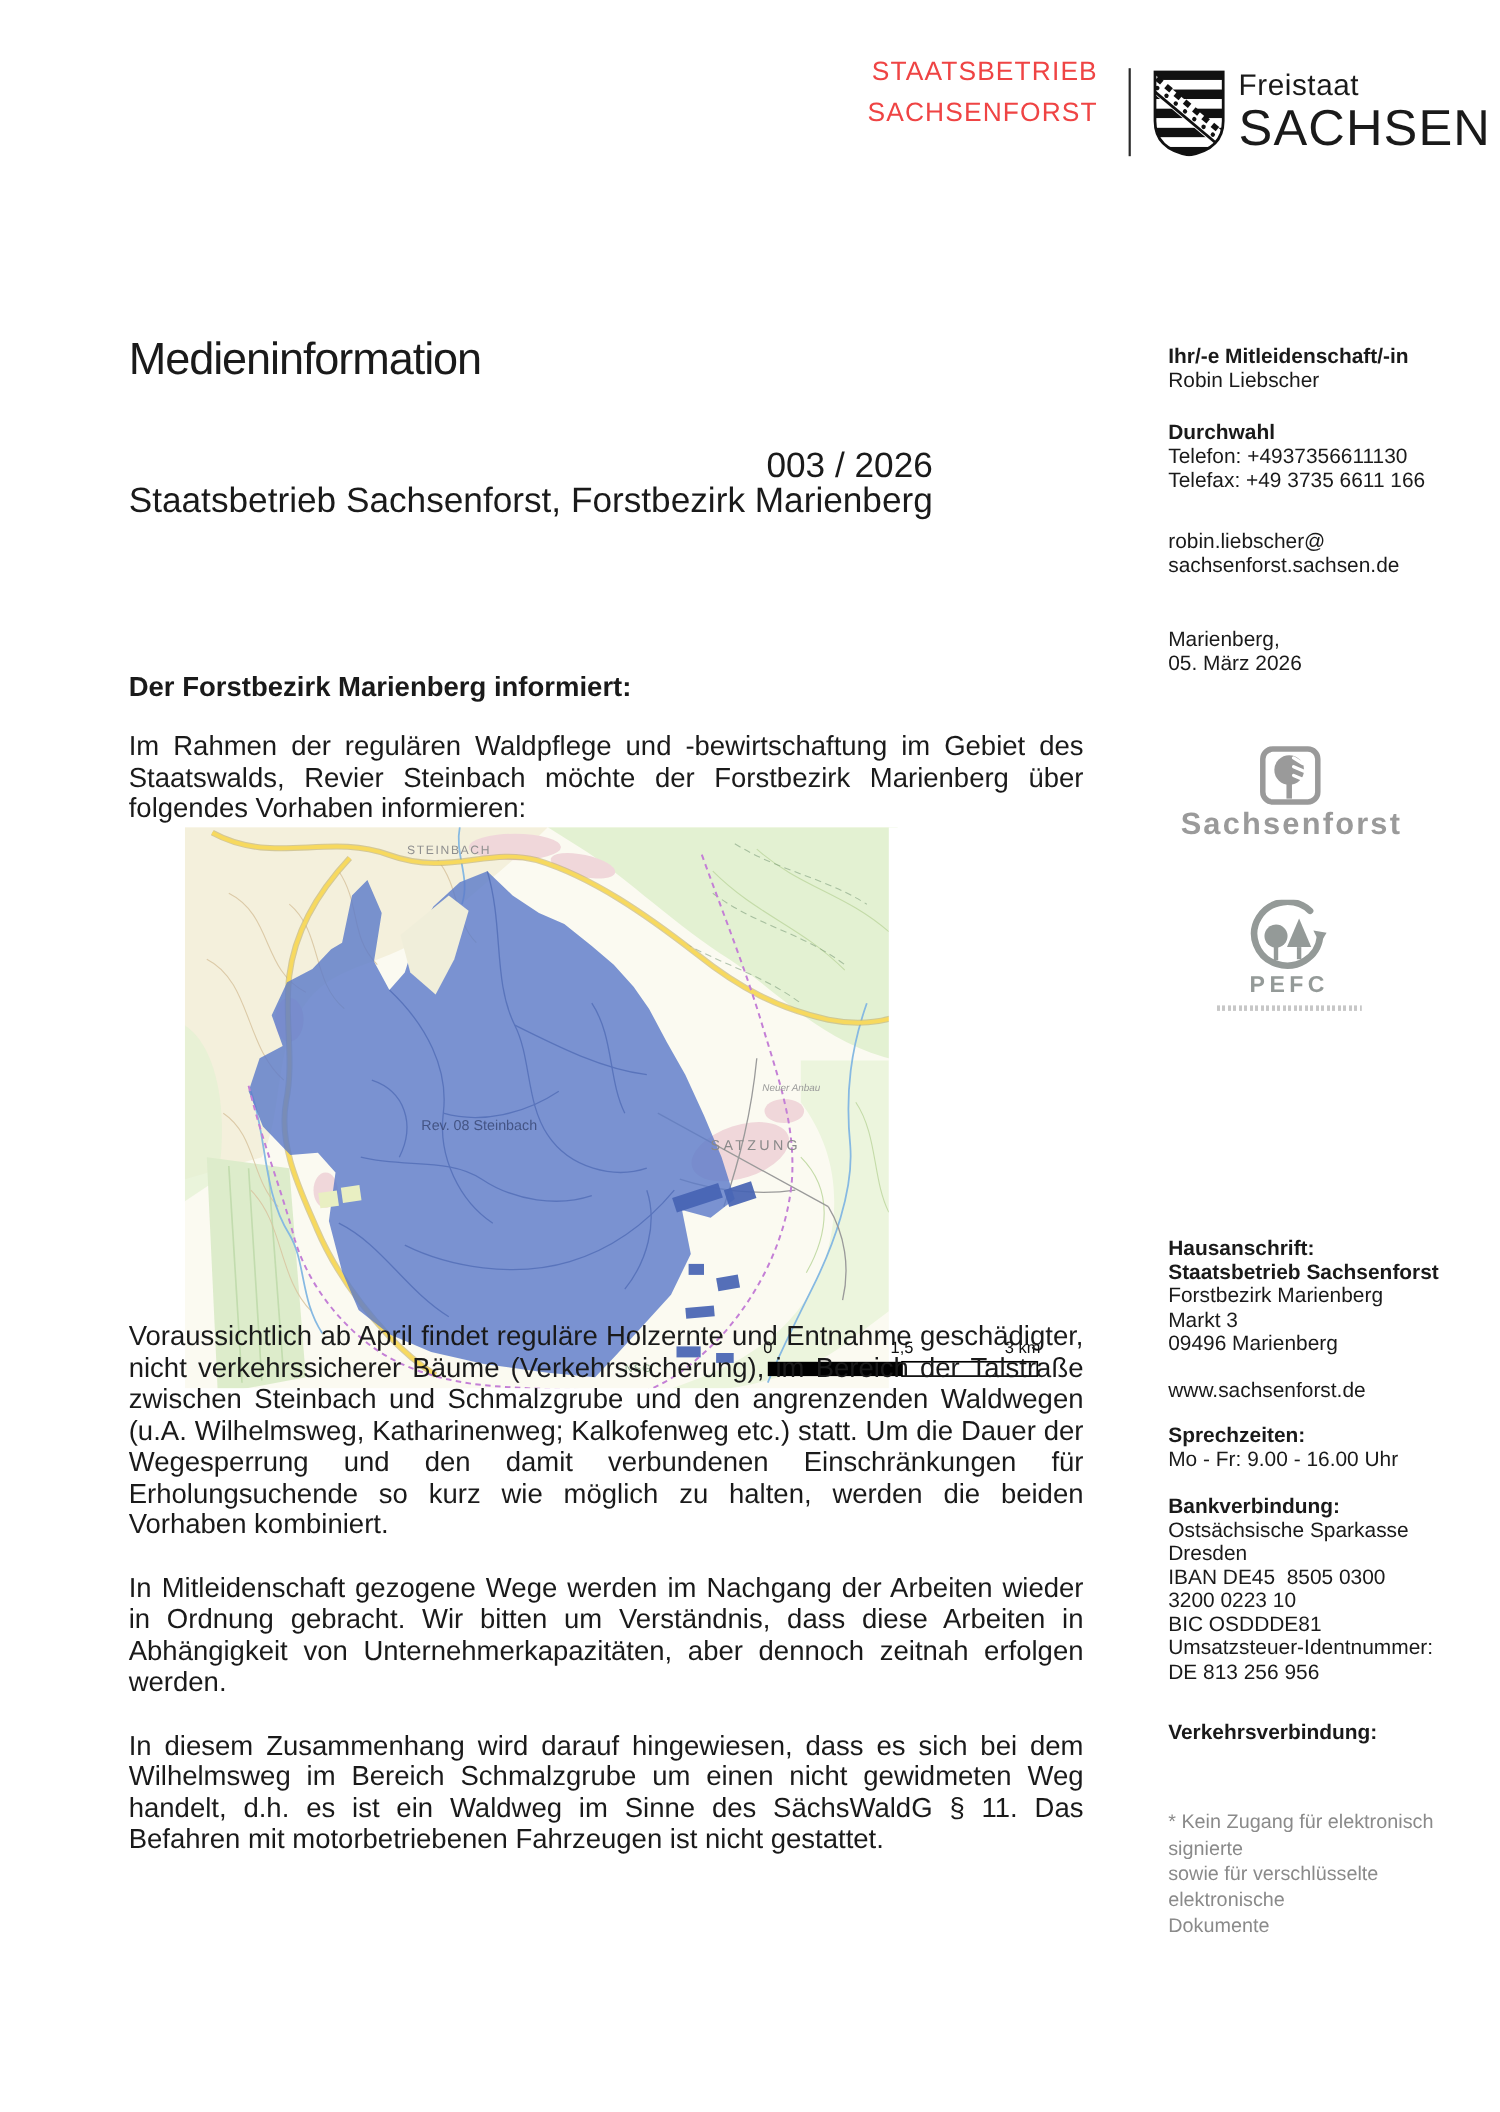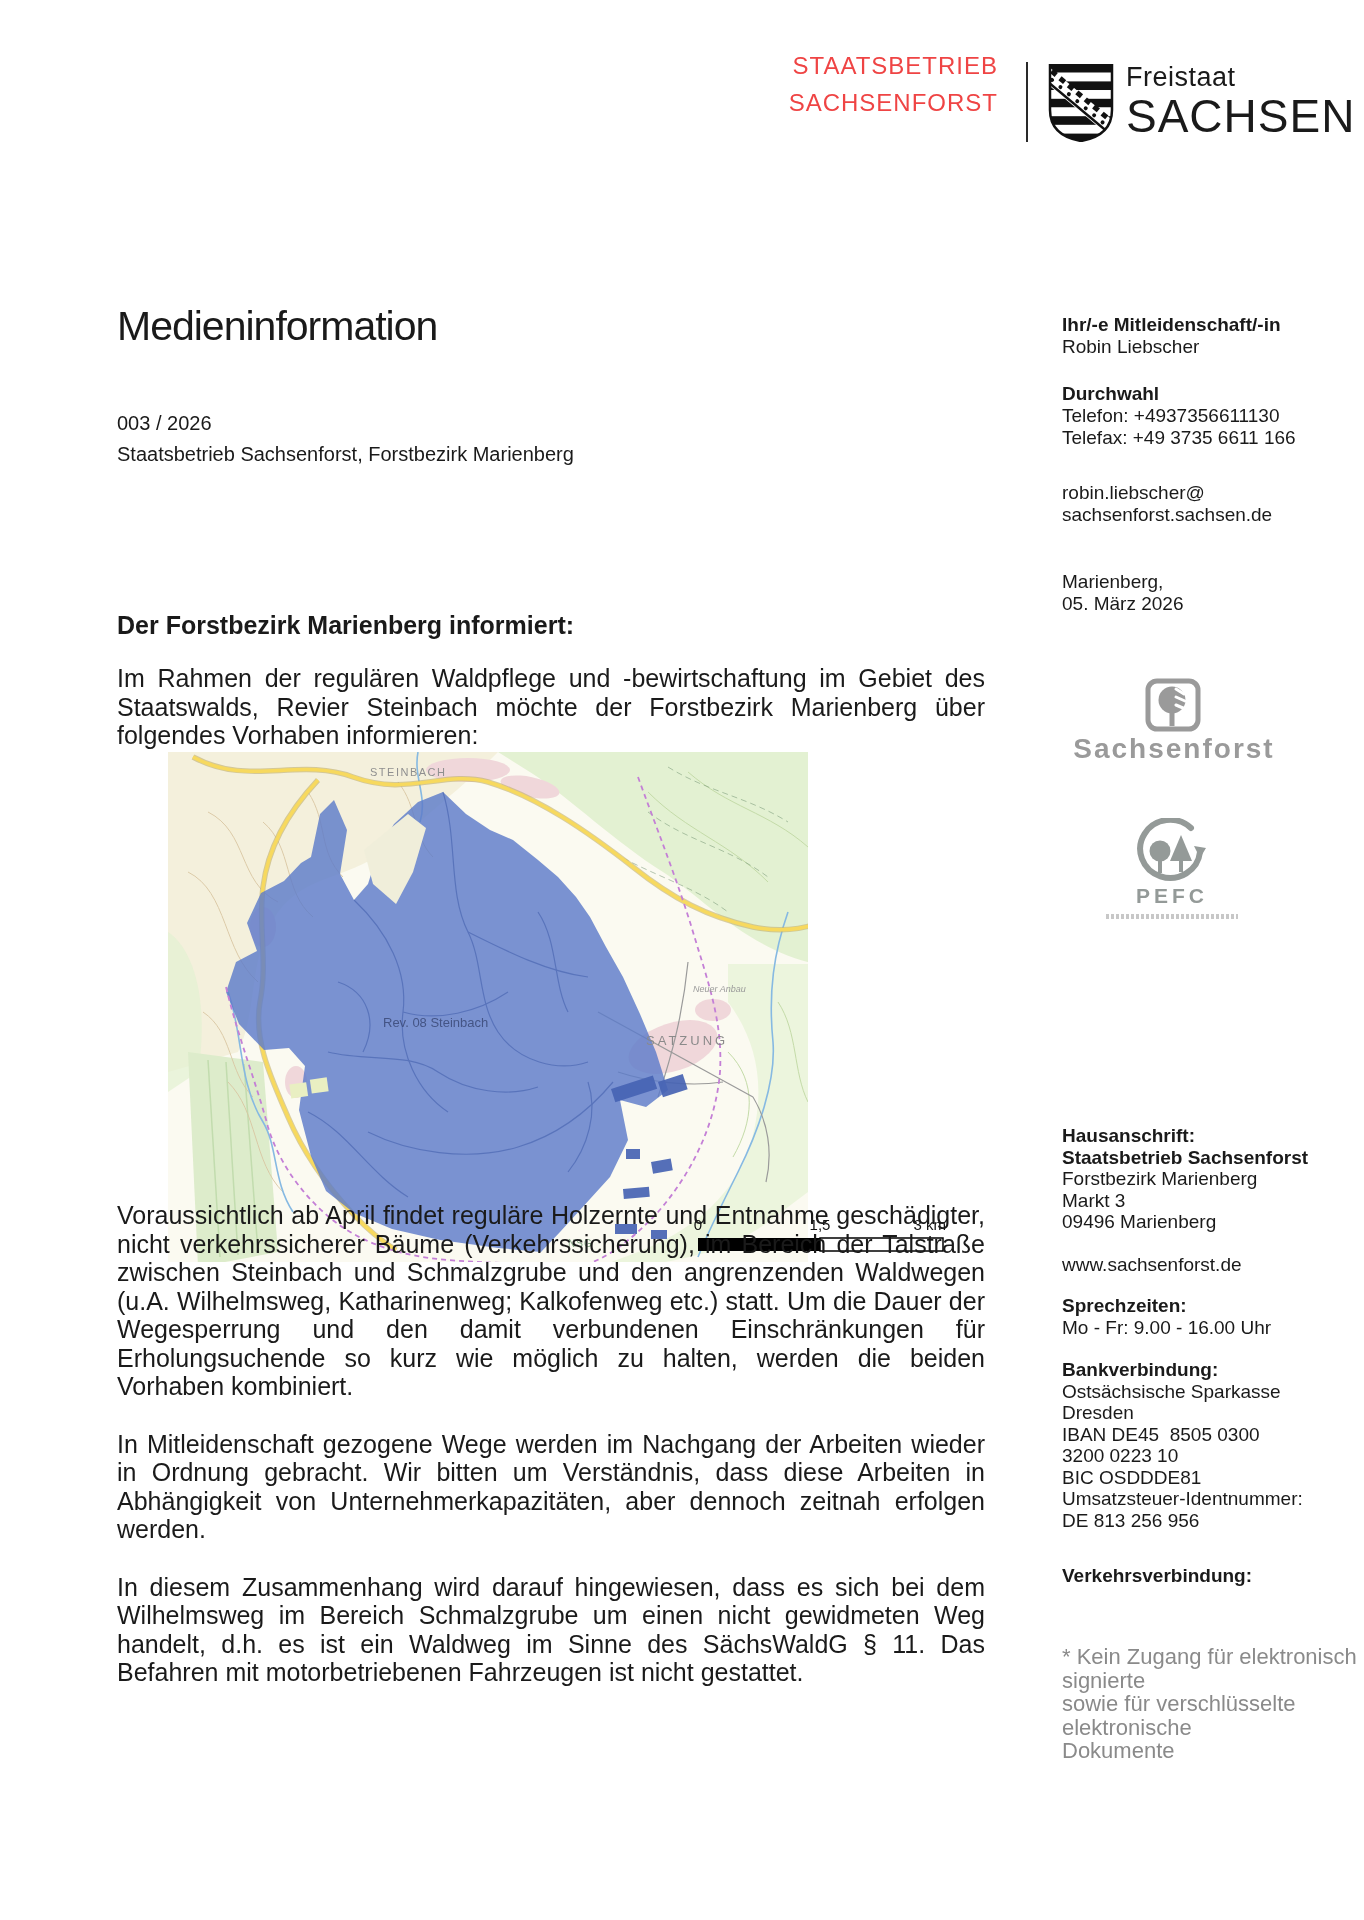--- a/index.html
+++ b/index.html
@@ -12,37 +12,37 @@
   
   .org{left:640px;top:47px;width:358px;text-align:right;font-size:24px;
        letter-spacing:1px;line-height:37px;color:#ef4444;}
   .hdr-divider{left:1026px;top:62px;width:2px;height:80px;background:#2a2a2a;}
   .crest{left:1048px;top:64px;}
   .state{left:1126px;top:64px;line-height:1;}
   .state .l1{font-size:27px;letter-spacing:.5px;}
   .state .l2{font-size:46px;letter-spacing:1px;margin-top:2px;}
   
   .doc-title{left:117px;top:303px;font-size:41px;font-weight:normal;letter-spacing:-1px;}
-  .release{left:117px;top:408px;font-size:20px;line-height:31px;}
+  .release{left:117px;top:408px;font-size:32px;line-height:31px;text-align:right;}
   
   .body-col{font-size:25px;line-height:28.5px;text-align:justify;width:868px;}
   .body-heading{left:117px;top:611px;font-size:25px;font-weight:bold;}
   .p-intro{left:117px;top:664px;}
   .p-flow{left:117px;top:1201px;}
   .p-flow p{margin:0 0 29px 0;}
   
   .map-wrap{left:168px;top:752px;width:782px;height:518px;}
   
   .sb{left:1062px;width:292px;font-size:19px;line-height:22px;}
   .sb .b{font-weight:bold;}
   .sb .gap-m{height:25px;}
   .contact{top:314px;}
   .address{top:1125px;line-height:21.5px;}
   .pre{white-space:pre-wrap;}
-  .footnote{left:1062px;top:1645px;width:300px;font-size:22px;line-height:23.5px;color:#8a8a8a;}
+  .footnote{left:1062px;top:1645px;width:300px;font-size:18px;line-height:23.5px;color:#8a8a8a;}
   .verkehr{left:1062px;top:1565px;font-size:19px;font-weight:bold;}
   
   .sf-logo-icon{left:1145px;top:678px;}
   .sf-logo-text{left:1064px;top:733px;width:220px;text-align:center;
     font-size:28px;font-weight:bold;color:#9a9a9a;letter-spacing:2px;}
   .pefc-icon{left:1136px;top:818px;}
   .pefc-text{left:1128px;top:884px;width:88px;text-align:center;
     font-size:21px;font-weight:bold;color:#949a98;letter-spacing:4px;}
   .pefc-fineprint{left:1106px;top:914px;width:132px;height:5px;opacity:.55;
     background:repeating-linear-gradient(90deg,#9a9a9a 0 3px,#ffffff 3px 5px);}

